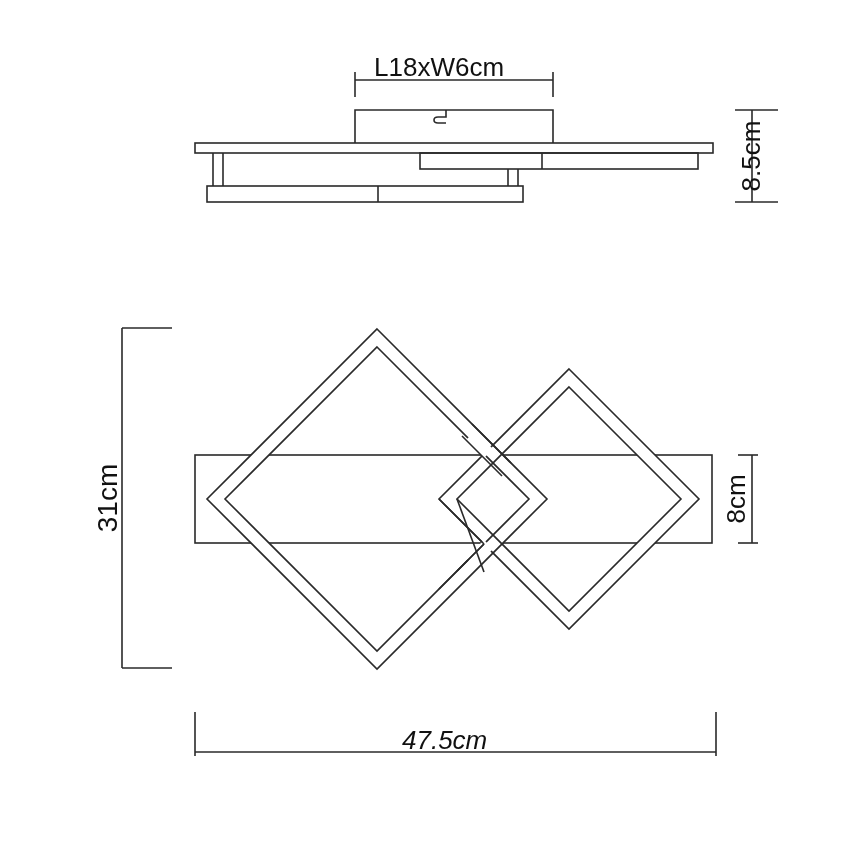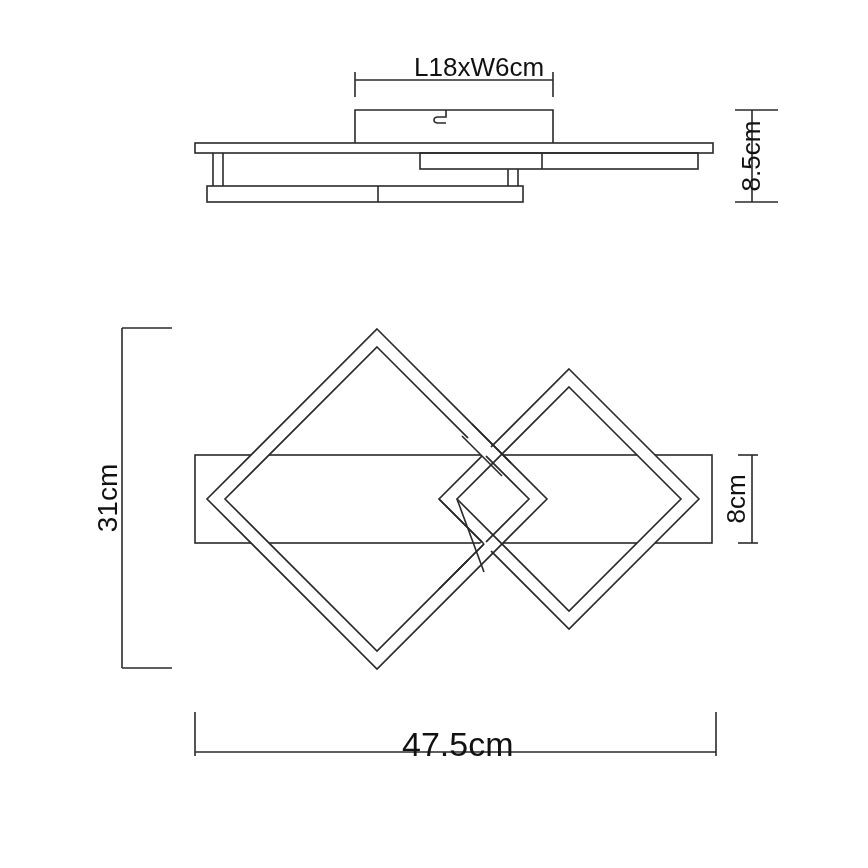--- a/index.html
+++ b/index.html
@@ -110,21 +110,21 @@
 
       <g>
         <line x1="195" y1="752" x2="716" y2="752"></line>
         <line x1="195" y1="712" x2="195" y2="756"></line>
         <line x1="716" y1="712" x2="716" y2="756"></line>
       </g>
     </g>
   </g>
 </svg>
 
-<div class="lbl" style="left:374px; top:54px; font-size:26px;margin-left:40px;">L18xW6cm</div>
+<div class="lbl" style="left:374px; top:54px; font-size:26px;">L18xW6cm</div>
 
 <div class="lbl vert" style="left:706px; top:143px; width:90px; text-align:center; font-size:26px;">8.5cm</div>
 
 <div class="lbl vert" style="left:68px; top:484px; width:80px; text-align:center; font-size:28px;">31cm</div>
 
 <div class="lbl vert" style="left:706px; top:486px; width:60px; text-align:center; font-size:26px;">8cm</div>
 
-<div class="lbl" style="left:402px; top:727px; font-size:34px;">47.5cm</div>
+<div class="lbl" style="left:402px; top:727px; font-size:26px;font-style:italic;">47.5cm</div>
 
 </body></html>

